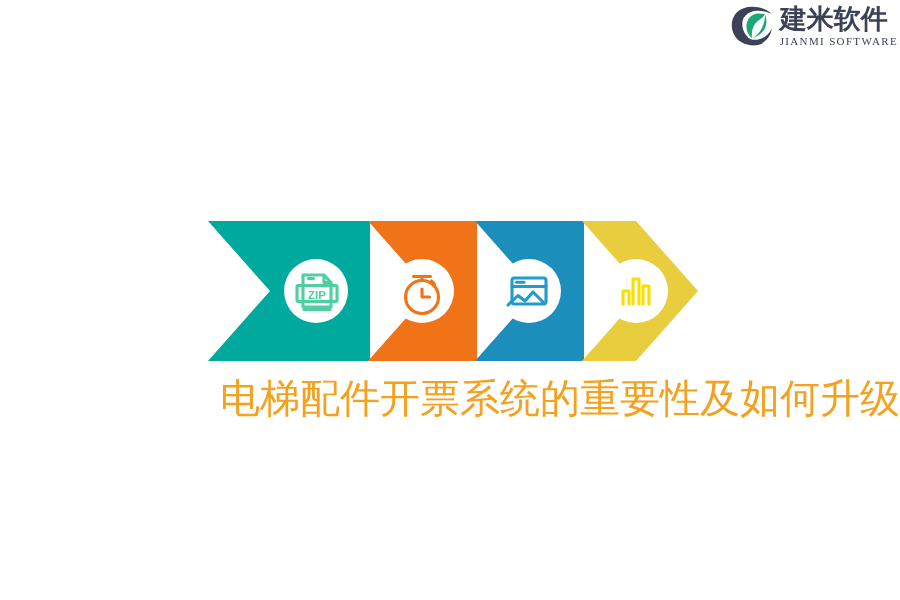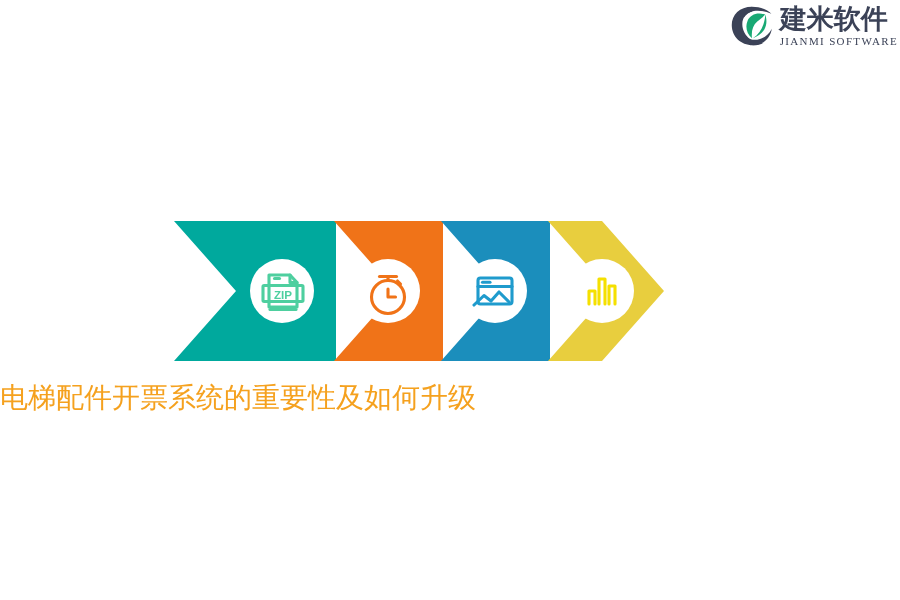--- a/index.html
+++ b/index.html
@@ -56,41 +56,41 @@
     line-height: 14px;
     color: #3b4257;
     letter-spacing: 1.35px;
     white-space: nowrap;
     margin-top: 1px;
   }
 
   
   .banner {
     position: absolute;
-    left: 166px;
+    left: 200px;
     top: 221px;
     width: 500px;
     height: 172px;
   }
   .banner svg {
     display: block;
     width: 500px;
     height: 140px;
     overflow: visible;
   }
 
   
   .headline {
     position: absolute;
     left: 0;
     right: 0;
     top: 374px;
-    text-align: left;
+    text-align: right;
     font-family: "DejaVu Serif", "Liberation Serif", serif;
-    font-size: 28px;
+    font-size: 40px;
     font-weight: normal;
     line-height: 48px;
     color: #f5a11e;
     white-space: nowrap;
   }
 </style>
 </head>
 <body>
 
 <div class="brand">

